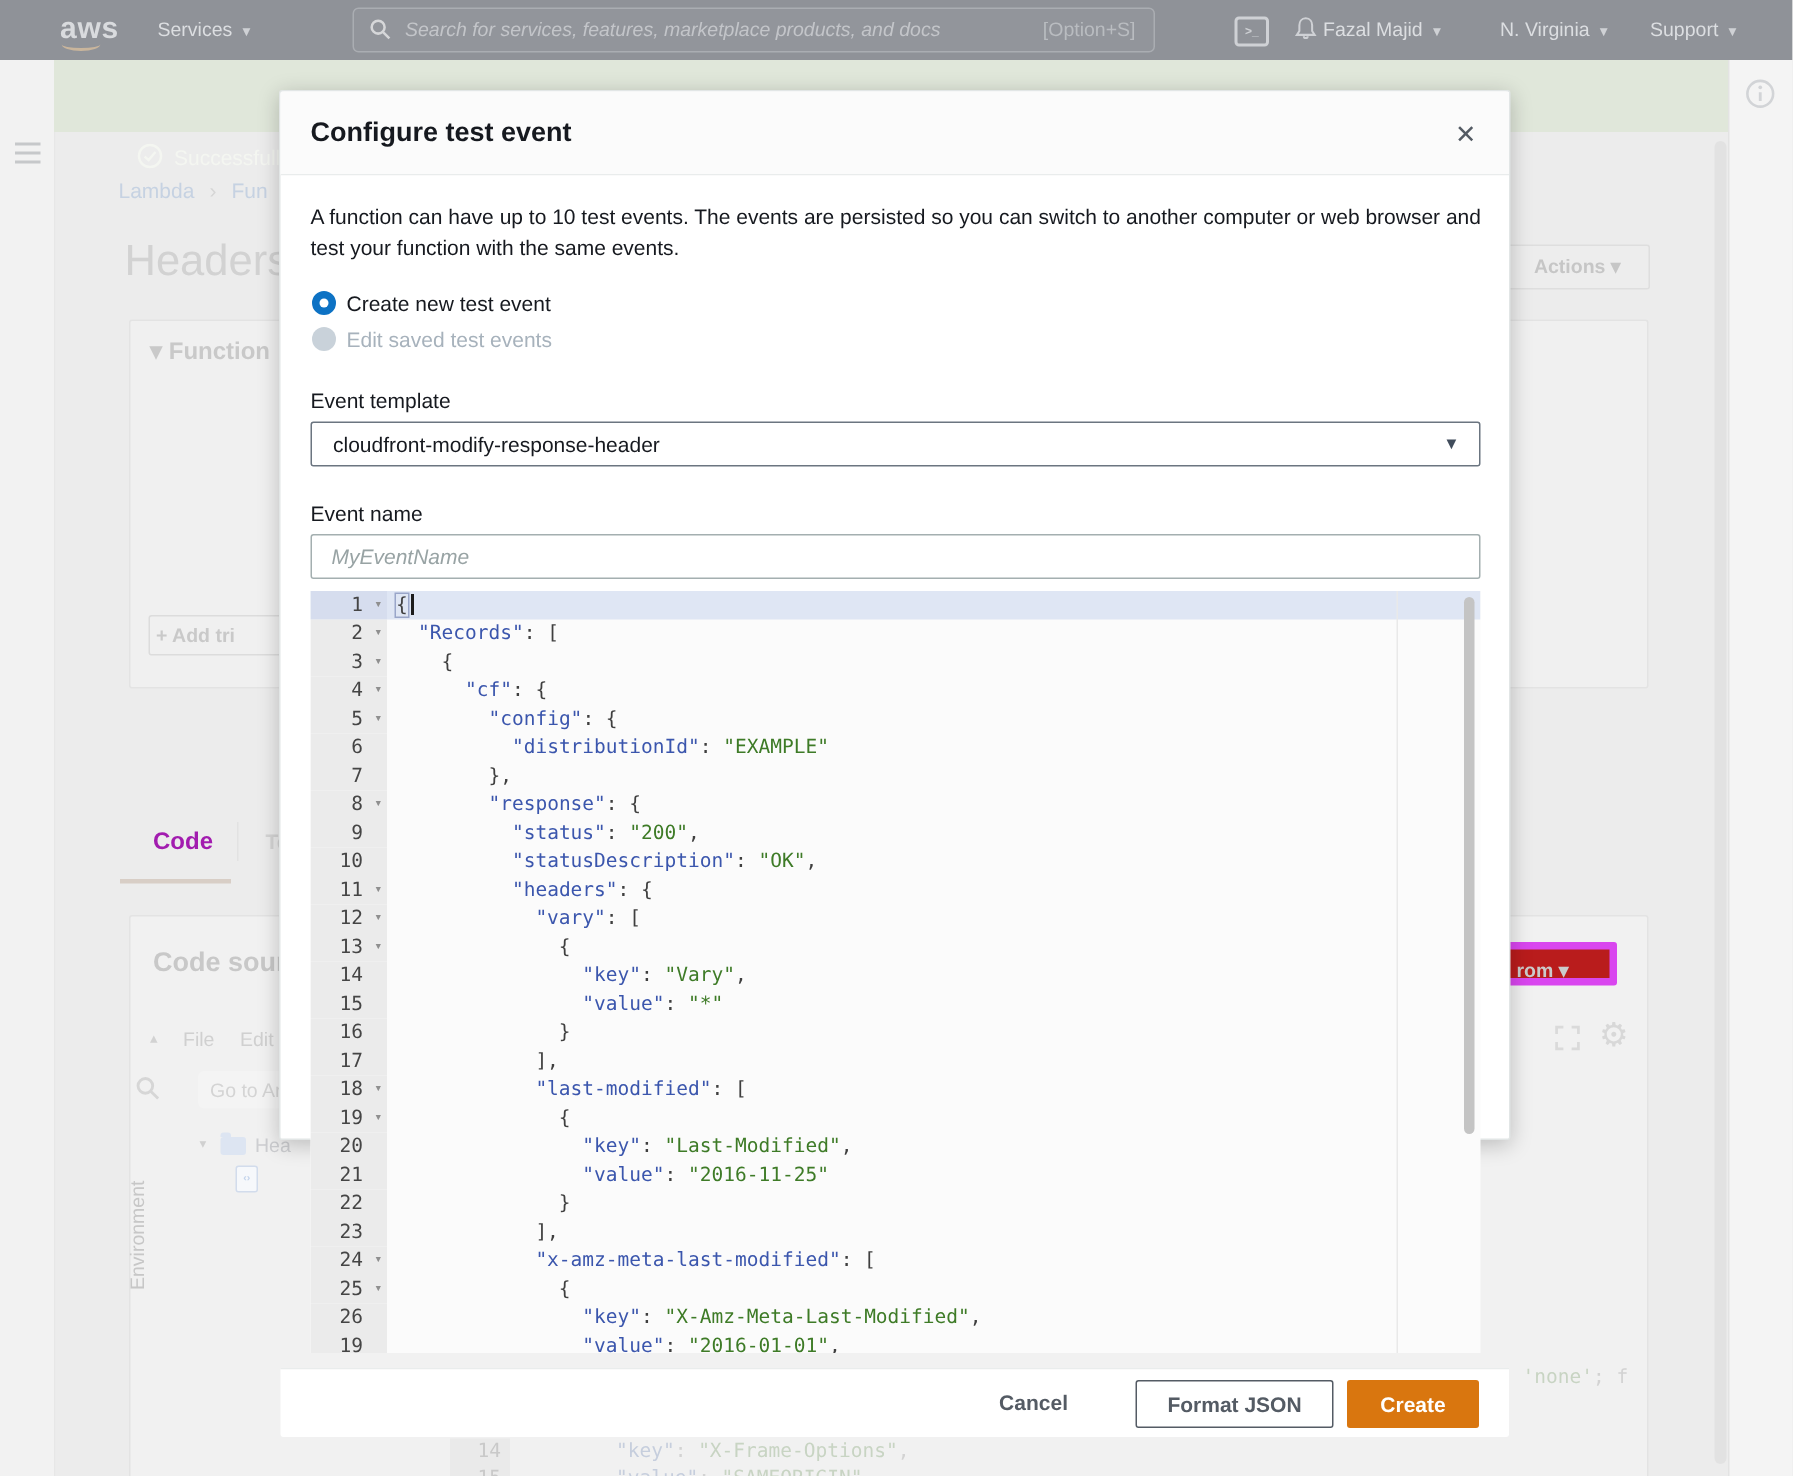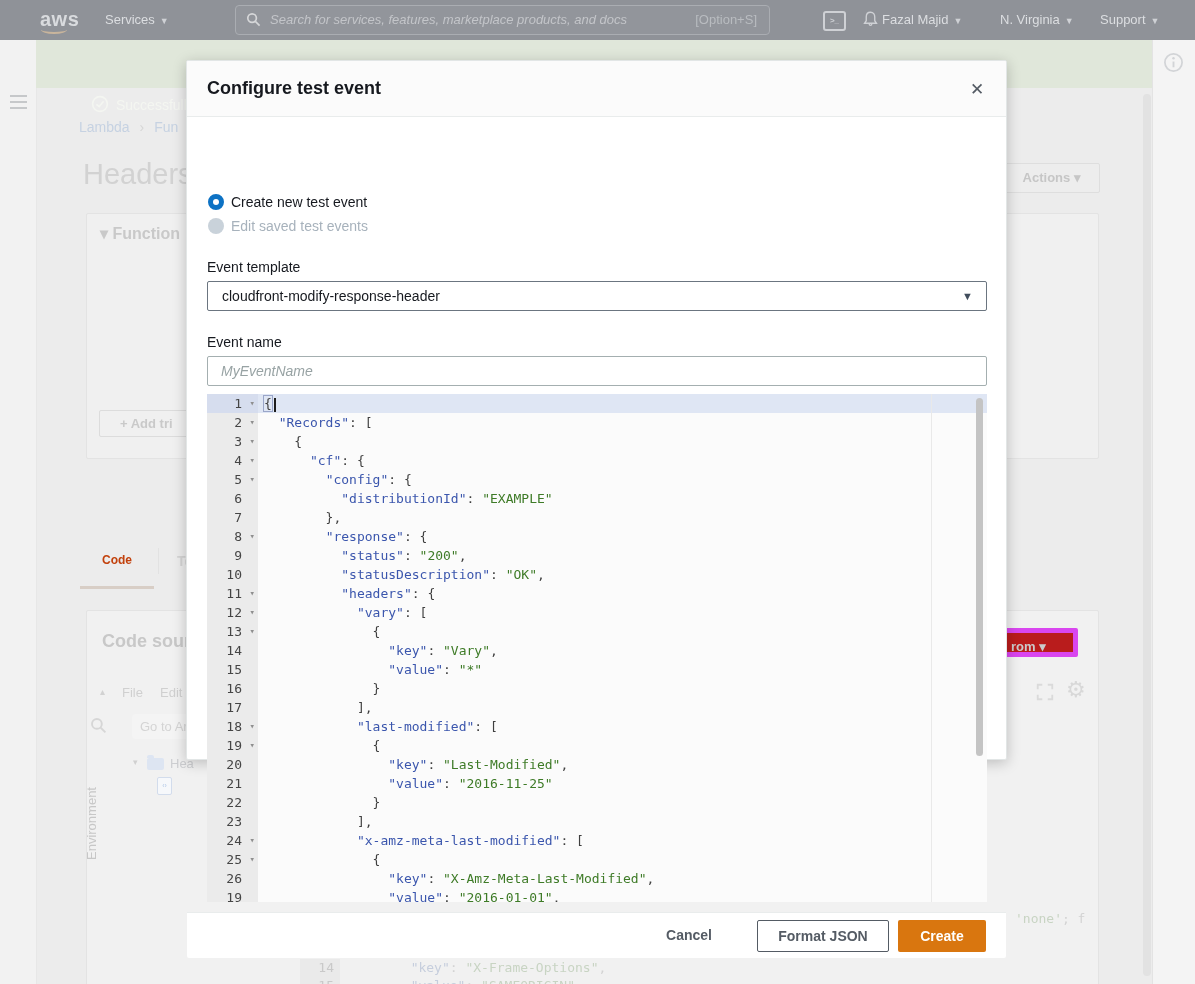--- a/index.html
+++ b/index.html
@@ -28,23 +28,23 @@
   #banner{left:36px;top:40px;width:1116px;height:48px;background:#e0e7da;}
   #banner-msg{left:80px;top:57px;color:#f4f6f1;font-size:14px;white-space:nowrap;}
   #banner-close{left:1121px;top:58px;color:#eef1ea;font-size:15px;}
   #right-rail{left:1152px;top:40px;width:43px;height:944px;background:#f4f4f4;border-left:1px solid #e3e3e3;}
   #page-scrollbar{left:1143px;top:94px;width:8px;height:882px;border-radius:4px;background:#e2e2e2;}
   #breadcrumb{left:79px;top:119px;font-size:14px;color:#c6d2e2;}
   #breadcrumb .sep{color:#d6d6d6;margin:0 10px;}
   #page-title{left:83px;top:158px;font-size:29px;color:#d2d2d2;}
   #fo-panel{left:86px;top:213px;width:1011px;height:244px;background:#f0f0f0;border:1px solid #e3e3e3;border-radius:2px;}
   #fo-title{left:100px;top:224px;font-size:16px;font-weight:bold;color:#c9c9c9;}
-  #add-trigger{left:99px;top:410px;width:150px;height:27px;border:1px solid #dcdcdc;border-radius:2px;color:#c9c9c9;font-weight:bold;font-size:13px;line-height:26px;padding-left:20px;box-sizing:border-box;background:#f0f0f0;}
+  #add-trigger{left:99px;top:410px;width:150px;height:27px;border:1px solid #dcdcdc;border-radius:2px;color:#c9c9c9;font-weight:bold;font-size:13px;line-height:26px;padding-left:4px;box-sizing:border-box;background:#f0f0f0;}
   #actions-btn{left:1003px;top:163px;width:95px;height:28px;background:#ededed;border:1px solid #dedede;border-radius:2px;color:#c6c6c6;font-weight:bold;font-size:13px;text-align:center;line-height:27px;}
-  #tab-code{left:102px;top:553px;font-size:12px;font-weight:bold;color:#c2410c;}
+  #tab-code{left:102px;top:553px;font-size:16px;font-weight:bold;color:#a21caf;}
   #tab-divider{left:158px;top:548px;width:1px;height:26px;background:#e2e2e2;}
   #tab-test{left:177px;top:553px;font-size:14px;font-weight:bold;color:#d4d4d4;}
   #tab-underline{left:80px;top:586px;width:74px;height:3px;background:#d8cec6;}
   #cs-panel{left:86px;top:610px;width:1011px;height:374px;background:#f1f1f1;border:1px solid #e3e3e3;border-radius:2px;}
   #cs-title{left:102px;top:631px;font-size:18px;font-weight:bold;color:#c8c8c8;}
   #upload-from{left:990px;top:628px;width:88px;height:29px;border:5px solid #d946ef;border-radius:2px;background:#b91c1c;color:#cbcbcb;font-weight:bold;font-size:13px;line-height:28px;padding-left:16px;box-sizing:border-box;}
   #menu-collapse{left:100px;top:686px;color:#d2d2d2;font-size:10px;}
   #menu-file{left:122px;top:685px;font-size:13px;color:#d0d0d0;}
   #menu-edit{left:160px;top:685px;font-size:13px;color:#d0d0d0;}
   #icon-expand{left:1035px;top:682px;}
@@ -199,20 +199,21 @@
     <div class="bg-num" style="top: 978px;">15</div>
     <div class="bgcode-row dim" style="left: 348px; top: 978px;"><span class="tp">        </span><span class="tk">"value"</span><span class="tp">: </span><span class="tv">"SAMEORIGIN"</span></div>
   </div>
 <div class="abs dim" id="snippet"><span class="tv">'none'</span><span class="tp">; f</span></div>
 
 <div class="abs" id="modal">
   <div class="abs" id="modal-header">
     <div class="abs" id="modal-title">Configure test event</div>
     <div class="abs" id="modal-close">✕</div>
   </div>
+  <div class="abs" id="modal-desc">A function can have up to 10 test events. The events are persisted so you can switch to another computer or web browser and test your function with the same events.</div>
 
   <div class="abs radio-dot" id="radio1">
       <div class="inner"></div>
     </div>
   <div class="abs" id="radio1-label">Create new test event</div>
   <div class="abs radio-dot" id="radio2"></div>
   <div class="abs" id="radio2-label">Edit saved test events</div>
 
   <div class="abs field-label" id="tpl-label">Event template</div>
   <div class="abs" id="tpl-select">

